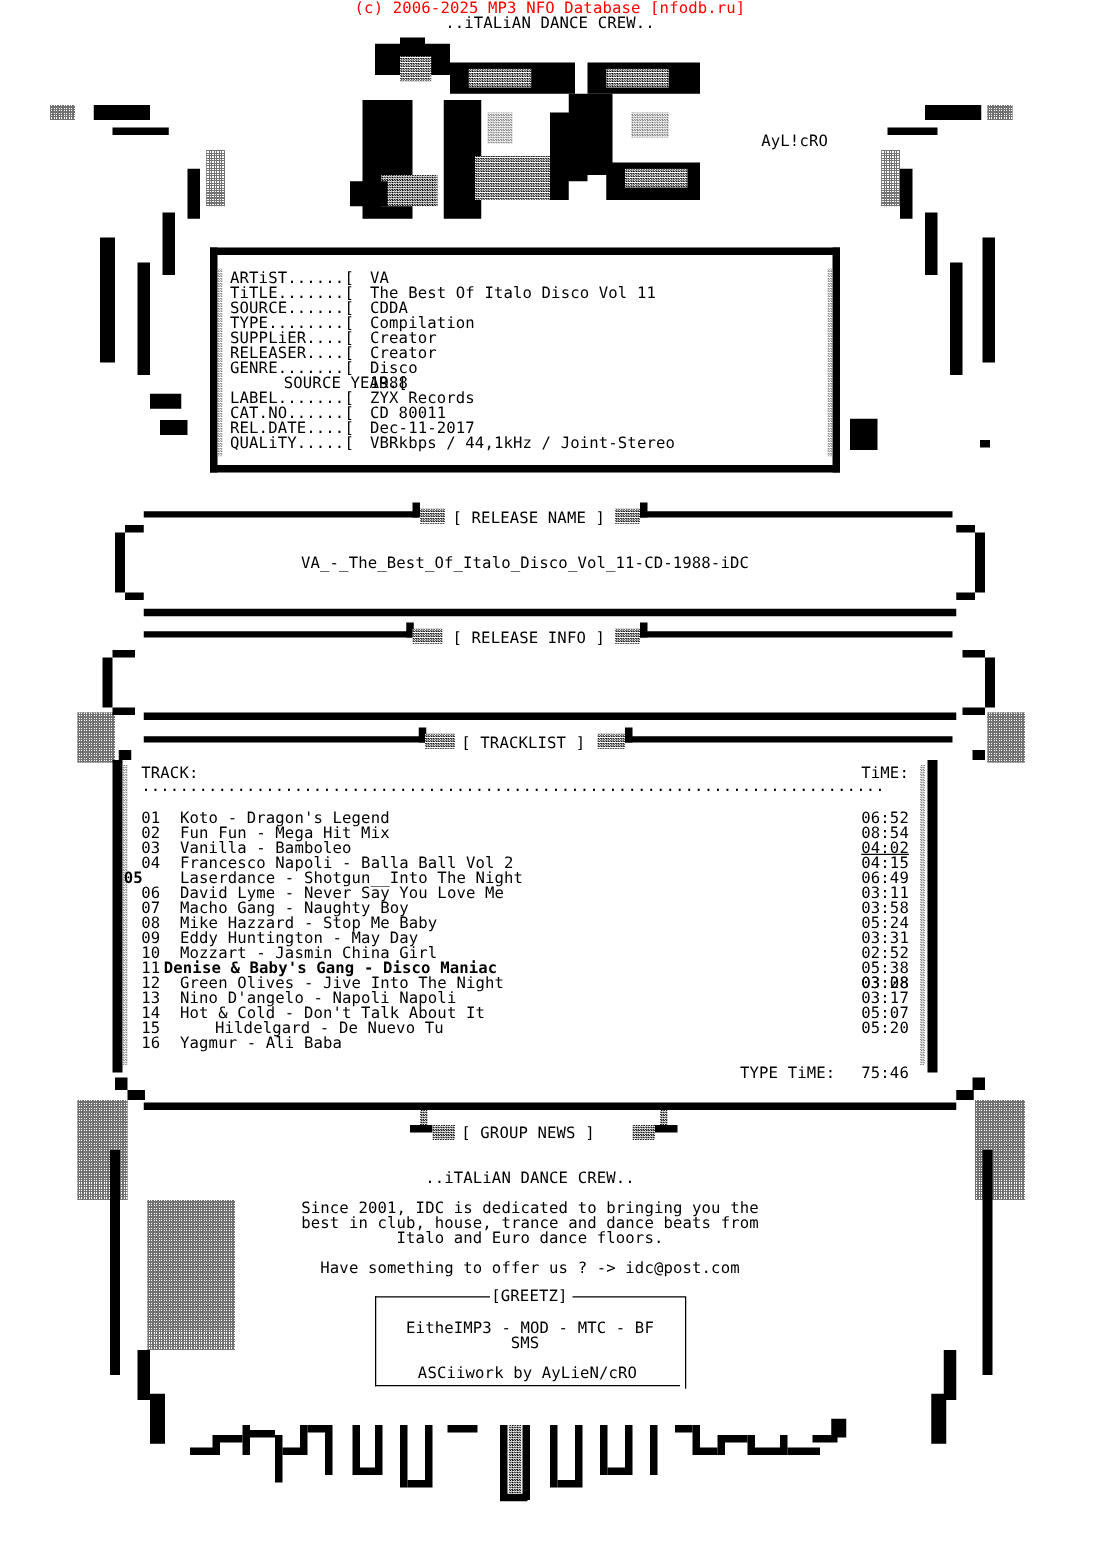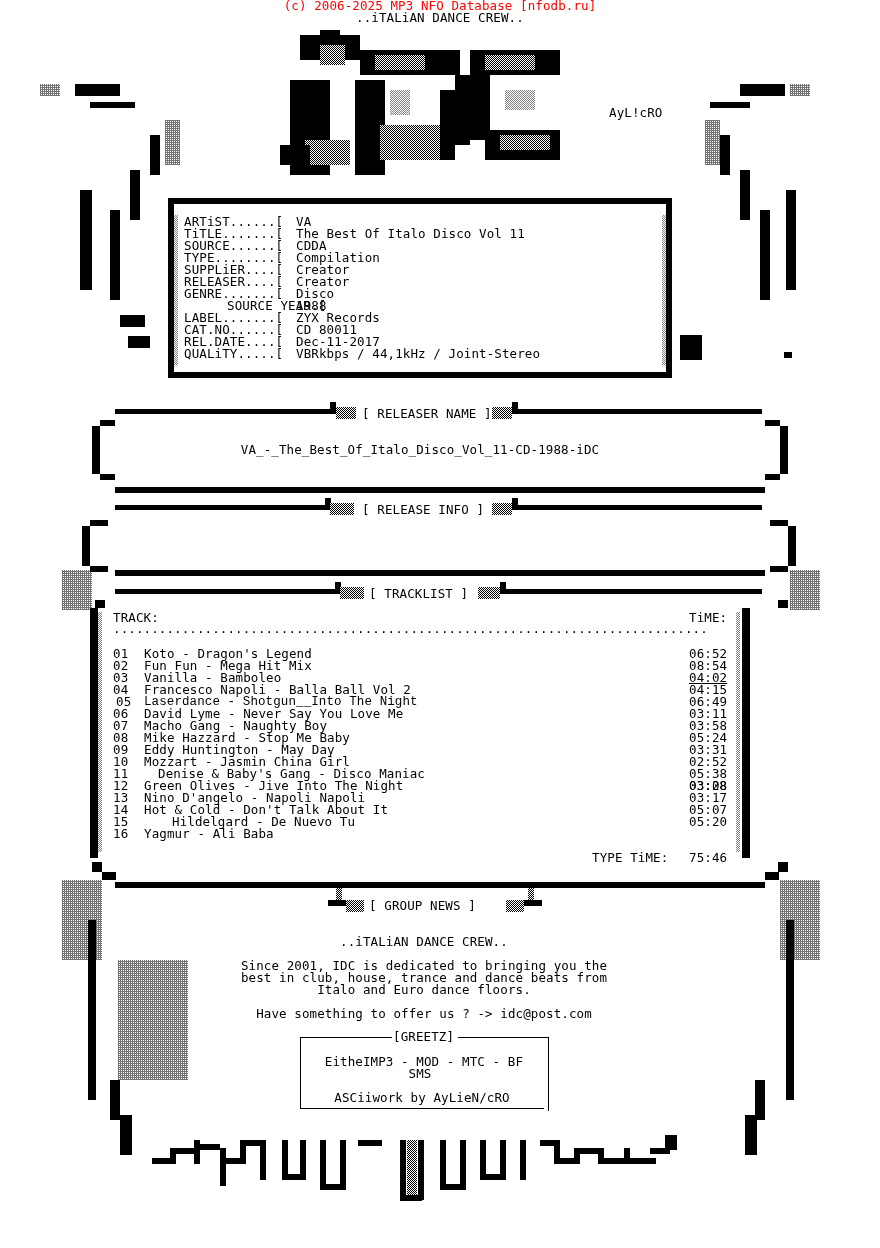--- a/index.html
+++ b/index.html
@@ -106,21 +106,21 @@
   <div class="t" style="left:184px;top:348px;">QUALiTY.....[</div>
   <div class="t" style="left:296px;top:348px;">VBRkbps / 44,1kHz / Joint-Stereo</div>
 </div>
 
 <div class="blk" style="left:115px;top:409px;width:220px;height:5px;"></div>
 <div class="blk" style="left:330px;top:402px;width:6px;height:12px;"></div>
 <div class="dith2" style="left:336px;top:407px;width:20px;height:12px;"></div>
 <div class="blk" style="left:512px;top:409px;width:250px;height:5px;"></div>
 <div class="blk" style="left:512px;top:402px;width:6px;height:12px;"></div>
 <div class="dith2" style="left:492px;top:407px;width:20px;height:12px;"></div>
-<div class="t" style="left:362px;top:408px;">[ RELEASER NAME ]</div>
+<div class="t" style="left:362px;top:408px;">[ RELEASE NAME ]</div>
 
 <div class="blk" style="left:100px;top:420px;width:15px;height:6px;"></div>
 <div class="blk" style="left:92px;top:426px;width:8px;height:48px;"></div>
 <div class="blk" style="left:100px;top:474px;width:15px;height:6px;"></div>
 <div class="blk" style="left:765px;top:420px;width:15px;height:6px;"></div>
 <div class="blk" style="left:780px;top:426px;width:8px;height:48px;"></div>
 <div class="blk" style="left:765px;top:474px;width:15px;height:6px;"></div>
 
 <div class="t center" style="left:0;top:444px;width:840px;">VA_-_The_Best_Of_Italo_Disco_Vol_11-CD-1988-iDC</div>
 
@@ -180,22 +180,22 @@
       <div class="t" style="left:113px;top:672px;">03</div>
       <div class="t" style="left:144px;top:672px;">Vanilla - Bamboleo</div>
       <div class="t" style="left:689px;top:672px;text-decoration:underline;">04:02</div>
     </div>
   <div>
       <div class="t" style="left:113px;top:684px;">04</div>
       <div class="t" style="left:144px;top:684px;">Francesco Napoli - Balla Ball Vol 2</div>
       <div class="t" style="left:689px;top:684px;">04:15</div>
     </div>
   <div>
-      <div class="t" style="left:116px;top:696px;">05</div>
-      <div class="t" style="left:144px;top:696px;font-family:Liberation Mono, monospace;">Laserdance - Shotgun__Into The Night</div>
+      <div class="t" style="left:99px;top:696px;font-weight:bold;">05</div>
+      <div class="t" style="left:144px;top:696px;">Laserdance - Shotgun__Into The Night</div>
       <div class="t" style="left:689px;top:696px;">06:49</div>
     </div>
   <div>
       <div class="t" style="left:113px;top:708px;">06</div>
       <div class="t" style="left:144px;top:708px;">David Lyme - Never Say You Love Me</div>
       <div class="t" style="left:689px;top:708px;">03:11</div>
     </div>
   <div>
       <div class="t" style="left:113px;top:720px;">07</div>
       <div class="t" style="left:144px;top:720px;">Macho Gang - Naughty Boy</div>
@@ -211,21 +211,21 @@
       <div class="t" style="left:144px;top:744px;">Eddy Huntington - May Day</div>
       <div class="t" style="left:689px;top:744px;">03:31</div>
     </div>
   <div>
       <div class="t" style="left:113px;top:756px;">10</div>
       <div class="t" style="left:144px;top:756px;">Mozzart - Jasmin China Girl</div>
       <div class="t" style="left:689px;top:756px;">02:52</div>
     </div>
   <div>
       <div class="t" style="left:113px;top:768px;">11</div>
-      <div class="t" style="left:158px;top:768px;">Denise &amp; Baby's Gang - Disco Maniac</div>
+      <div class="t" style="left:131px;top:768px;font-weight:bold;">Denise &amp; Baby's Gang - Disco Maniac</div>
       <div class="t" style="left:689px;top:768px;">05:38</div>
     </div>
   <div>
       <div class="t" style="left:113px;top:780px;">12</div>
       <div class="t" style="left:144px;top:780px;">Green Olives - Jive Into The Night</div>
       <div class="t" style="left:689px;top:780px;">03:08</div>
     </div>
   <div>
       <div class="t" style="left:113px;top:792px;">13</div>
       <div class="t" style="left:144px;top:792px;">Nino D'angelo - Napoli Napoli</div>

